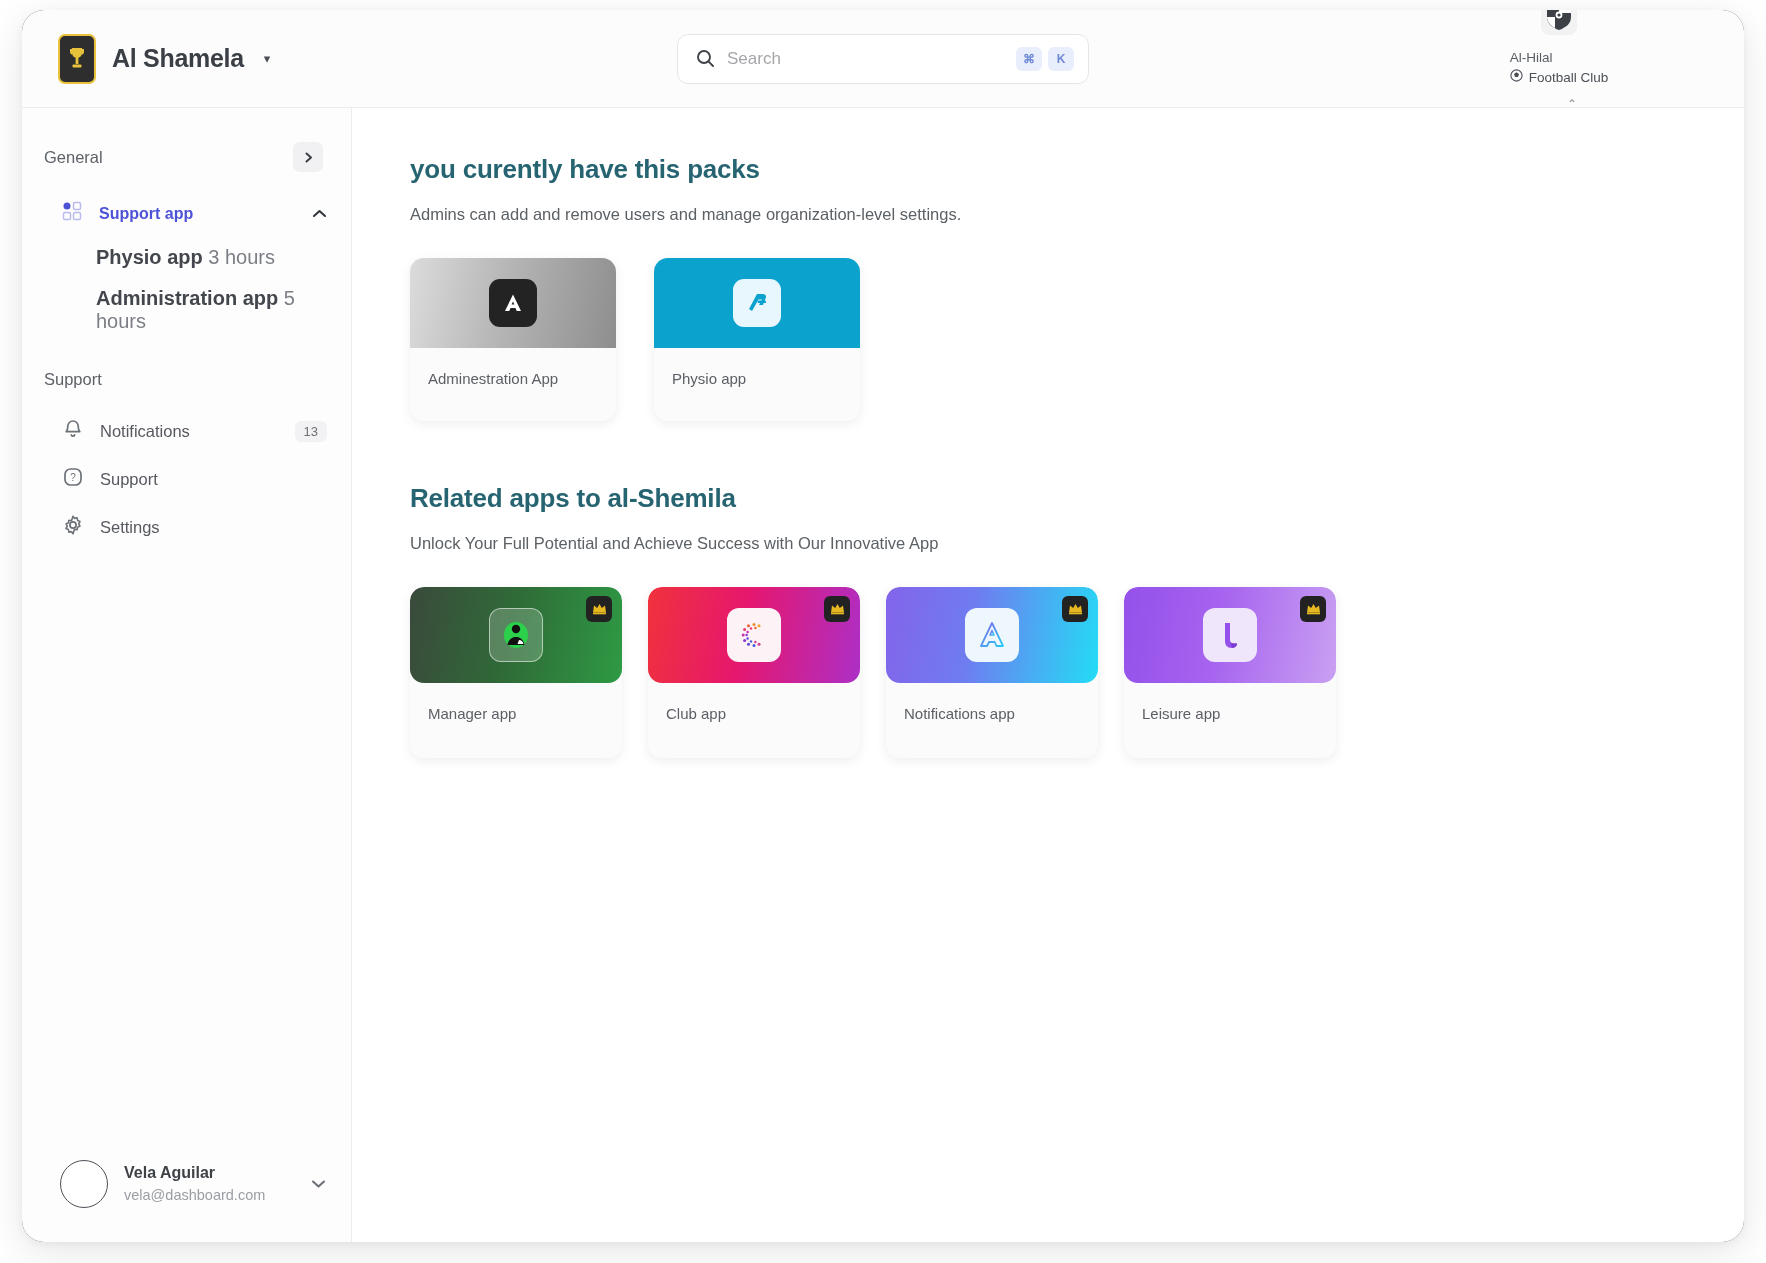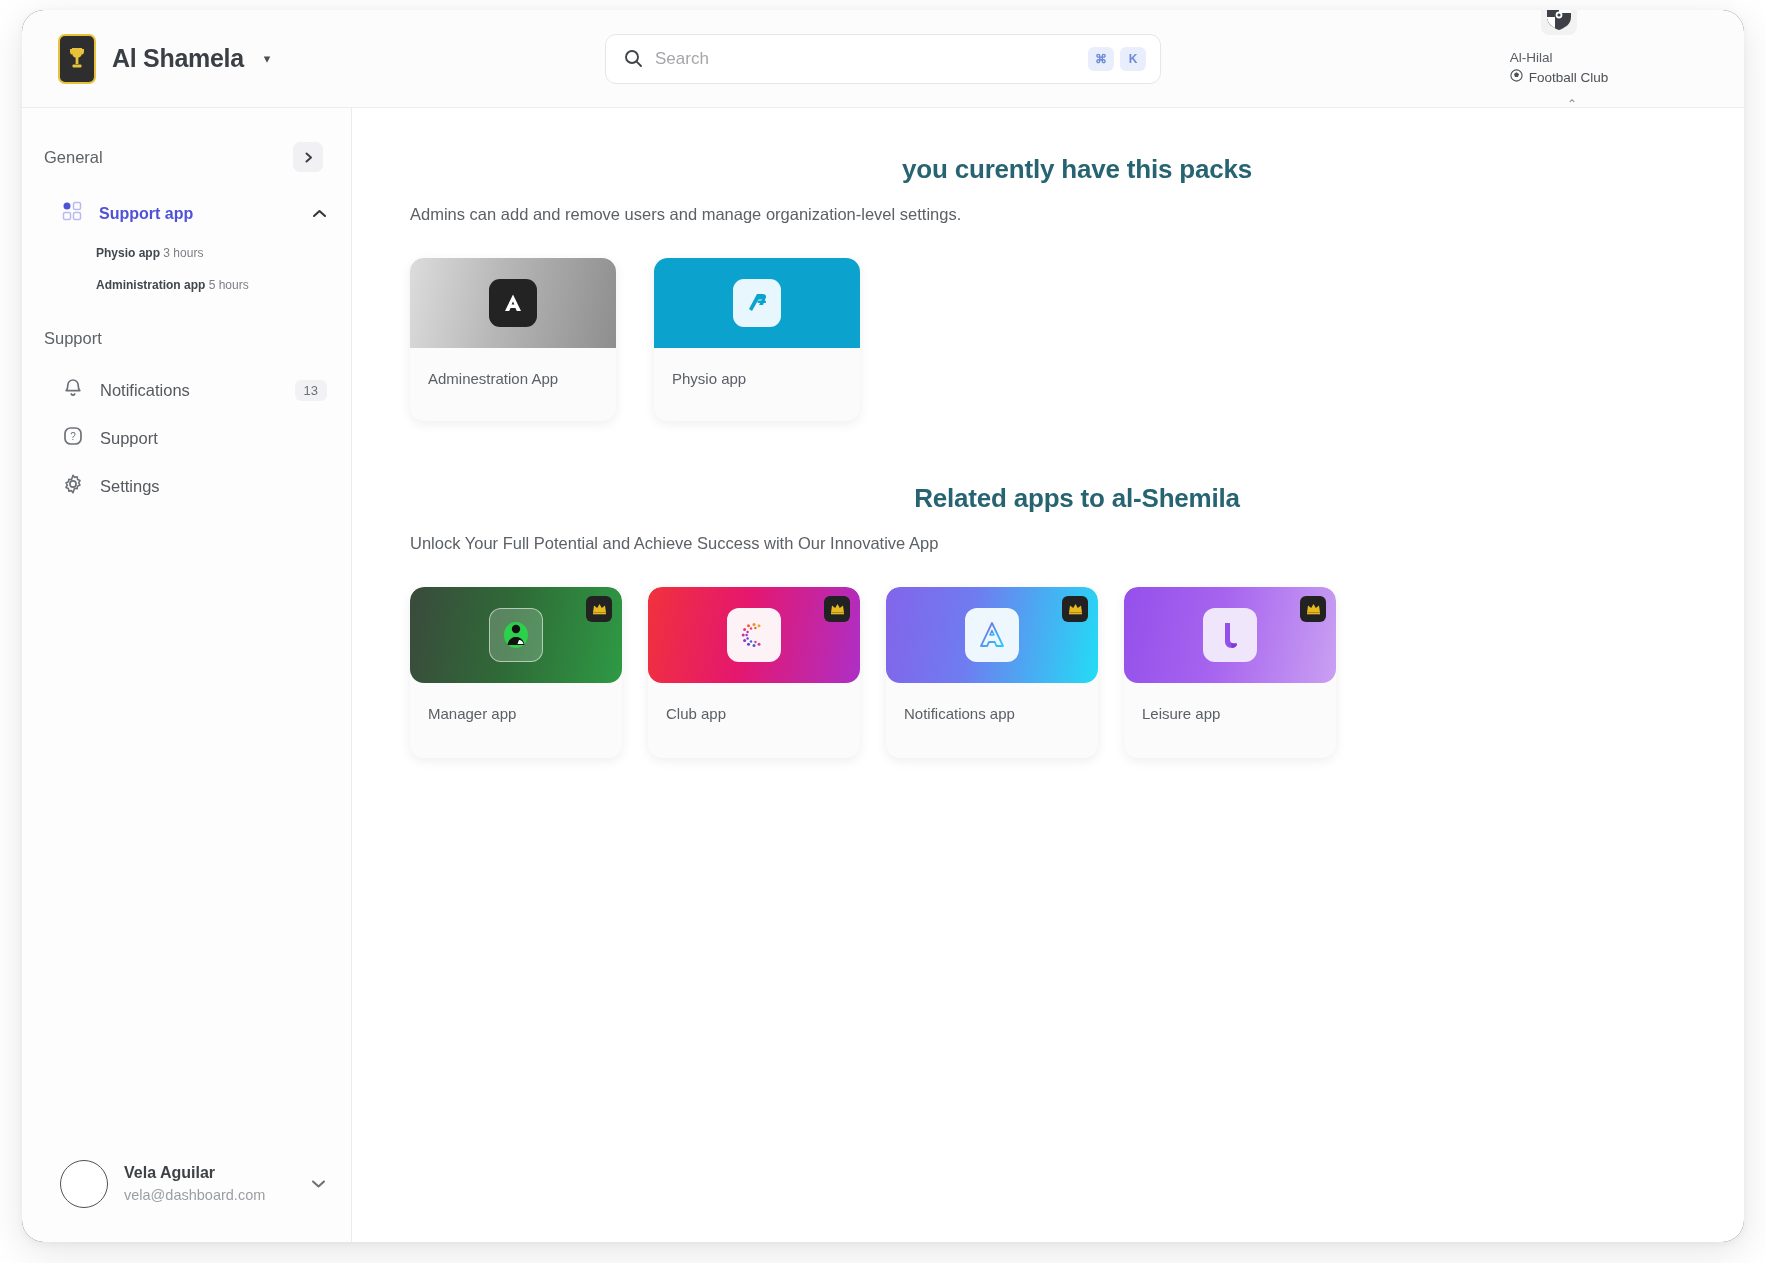--- a/index.html
+++ b/index.html
@@ -62,21 +62,21 @@
     color: #4a4f55;
     margin-left: 4px;
   }
 
   .search-wrap {
     flex: 1;
     display: flex;
     justify-content: center;
   }
   .search-box {
-    width: 556px;
+    width: 412px;
     height: 50px;
     border: 1px solid #e6e6e8;
     border-radius: 11px;
     background: #ffffff;
     display: flex;
     align-items: center;
     padding: 0 14px 0 18px;
     gap: 12px;
   }
   .search-icon svg { display: block; }
@@ -184,21 +184,21 @@
     background: #f2f2f4;
     color: #6c7177;
     font-size: 13px;
     border-radius: 6px;
     padding: 3px 9px;
   }
   .chev-up { color: #3b4046; font-size: 14px; font-weight: bold; }
 
   .side-sub {
     padding: 9px 24px 9px 74px;
-    font-size: 12px;
+    font-size: 20px;
     color: #7b7f85;
   }
   .side-sub b { color: #43474d; font-weight: bold; }
 
   .side-gap { height: 28px; }
 
   
   .side-footer {
     border-top: 0;
     padding: 18px 24px 34px 38px;
@@ -222,21 +222,20 @@
     flex: 1;
     background: #ffffff;
     padding: 46px 0 0 58px;
     overflow: hidden;
   }
   .h-title {
     font-size: 26px;
     font-weight: bold;
     color: #276472;
     letter-spacing: -0.2px;
-    text-align: center;
   }
   .h-sub {
     margin-top: 20px;
     font-size: 16.5px;
     color: #5c6166;
   }
 
   .pack-row { display: flex; gap: 38px; margin-top: 34px; }
 
   .pack-card {

